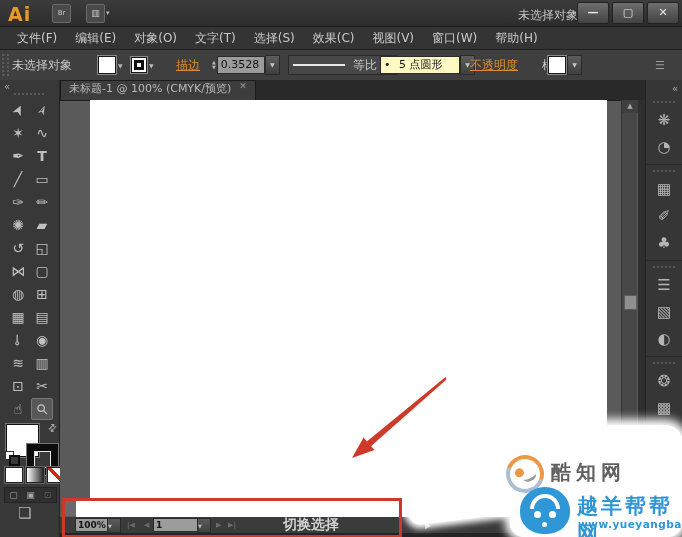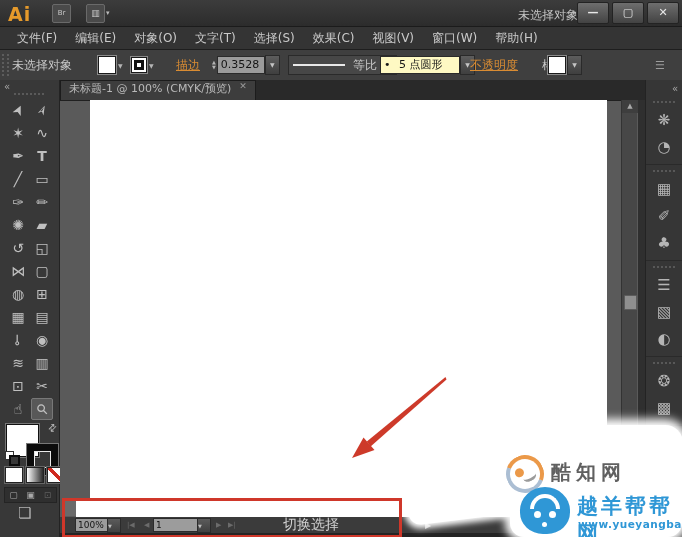--- a/index.html
+++ b/index.html
@@ -79,21 +79,21 @@
   .canvas{left:60px;top:100px;width:578px;height:437px;background:#5a5a5a;border-top:1px solid #202020;box-sizing:border-box;}
   .artboard{left:90px;top:100px;width:517px;height:417px;background:#fff;}
   .dockgap{left:638px;top:100px;width:7px;height:437px;background:#2f2f2f;}
   .vscroll{left:621px;top:100px;width:16px;height:417px;background:#474747;border-left:1px solid #333;box-sizing:border-box;}
   .vs-arrow{width:16px;height:13px;background:#3e3e3e;color:#a8a8a8;font-size:7px;text-align:center;line-height:13px;}
   .vs-thumb{position:absolute;left:2px;top:195px;width:11px;height:13px;background:#8f8f8f;border:1px solid #5c5c5c;border-radius:1px;}
 
   
   .statusbar{left:60px;top:517px;width:473px;height:16px;background:#3b3b3b;}
   .bottomstrip{left:60px;top:533px;width:585px;height:4px;background:#242424;}
-  .sb{position:absolute;top:1px;height:14px;display:flex;align-items:center;}
+  .sb{position:absolute;top:1px;height:14px;display:flex;align-items:center;font-weight:bold;}
   .sb-field{background:#9c9c9c;color:#151515;font-size:9px;border:1px solid #2b2b2b;height:12px;line-height:12px;padding:0 2px;}
   .sb-caret{width:12px;height:13px;background:linear-gradient(#5b5b5b,#404040);border:1px solid #2b2b2b;color:#bdbdbd;
             font-size:5px;text-align:center;line-height:12px;}
   .sb-nav{color:#6b6b6b;font-size:7px;letter-spacing:0;}
   .sb-label{color:#d2d2d2;font-size:14px;}
   .sb-expand{color:#c2c2c2;font-size:8px;}
   .corner-sq{left:63px;top:500px;width:13px;height:16px;background:#6a6a6a;}
   .whitepatch{left:76px;top:499px;width:18px;height:18px;background:#fff;}
 
   

